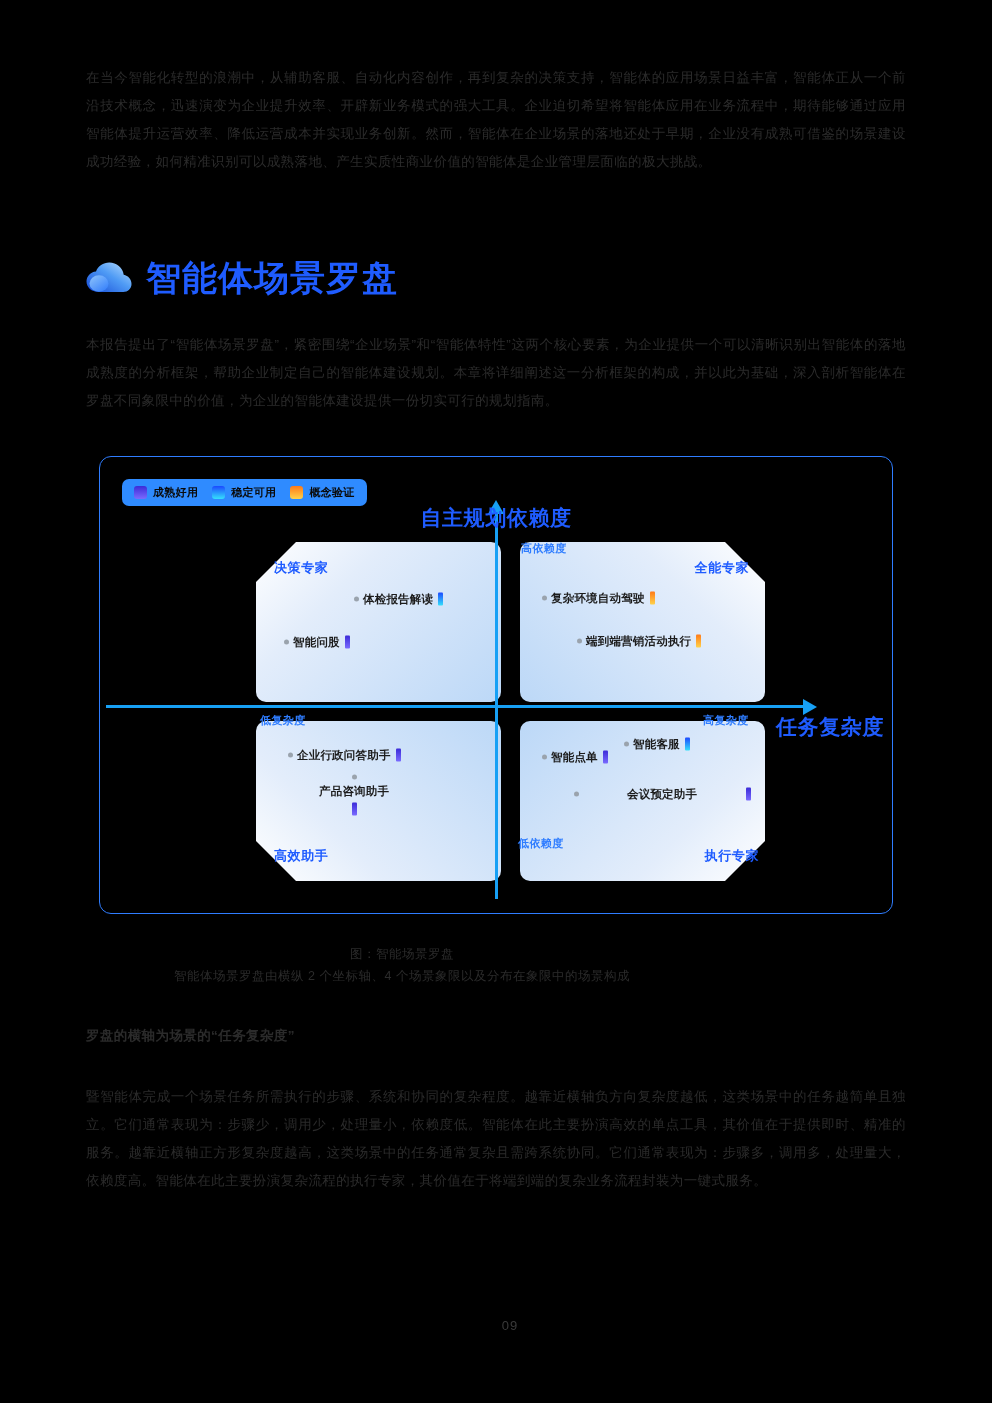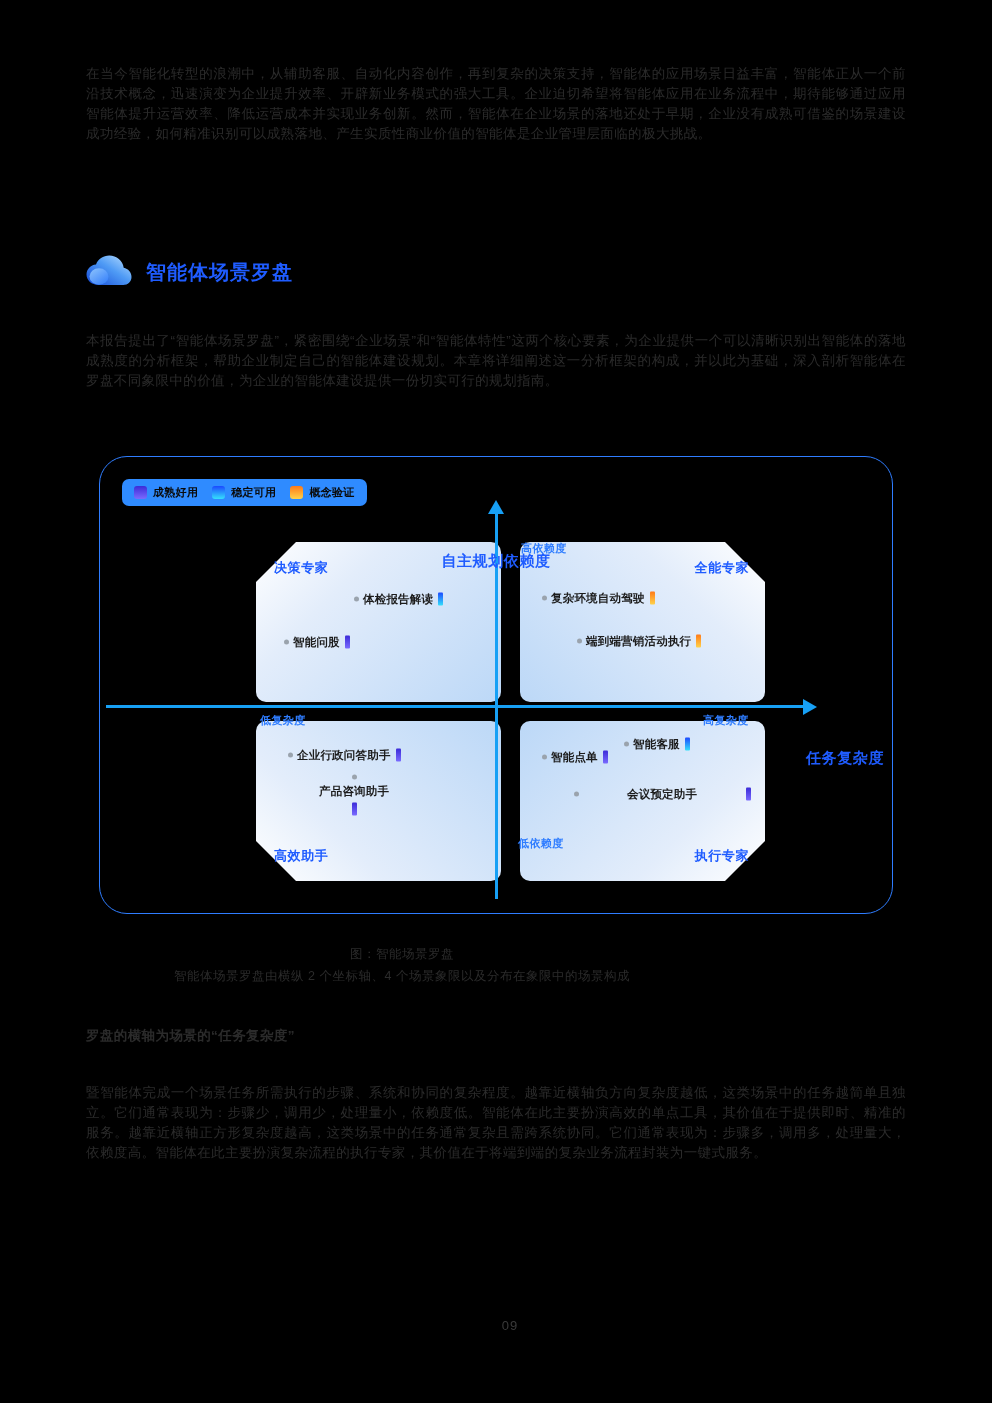--- a/index.html
+++ b/index.html
@@ -16,21 +16,21 @@
     padding: 0;
   }
 
   
   .para {
     position: absolute;
     left: 86px;
     width: 820px;
     color: #2b2b2b;
     font-size: 13.5px;
-    line-height: 20px;
+    line-height: 28px;
     letter-spacing: 0.4px;
     text-align: justify;
     text-justify: inter-ideograph;
   }
   #para-intro { top: 64px; }
   #para-compass { top: 331px; }
   #para-xaxis-body { top: 1083px; }
 
   .bold-lead {
     position: absolute;
@@ -46,33 +46,33 @@
   
   .heading {
     position: absolute;
     left: 86px; top: 255px;
     display: flex;
     align-items: center;
     gap: 14px;
   }
   .cloud-icon { width: 46px; height: 34px; display:block; }
   .heading-text {
-    font-size: 20px;
+    font-size: 35px;
     font-weight: bold;
     color: #1f5cff;
     letter-spacing: 1px;
   }
 
   
   .chart-frame {
     position: absolute;
     left: 99px; top: 456px;
     width: 794px; height: 458px;
     border: 1.6px solid #2f7dff;
-    border-radius: 28px;
+    border-radius: 12px;
     background: #000;
   }
 
   
   .legend {
     position: absolute;
     left: 22px; top: 22px;
     display: flex;
     align-items: center;
     gap: 14px;
@@ -123,28 +123,27 @@
   }
   .axis-h::after {
     content:"";
     position: absolute; right: -13px; top: -6.5px;
     border-top: 8px solid transparent;
     border-bottom: 8px solid transparent;
     border-left: 14px solid #17a0f5;
   }
   .axis-title {
     position: absolute;
-    font-size: 15px; font-weight: bold;
+    font-size: 21px; font-weight: bold;
     color: #1f5cff; letter-spacing: .6px;
     white-space: nowrap;
-    margin-top: 48px;
   }
   #axis-title-y { left: 50%; transform: translateX(-50%); top: 47px; }
   #axis-title-y { top: 47px; }
-  #axis-title-x { right: 8px; top: 244px; }
+  #axis-title-x { right: 8px; top: 256px; }
 
   .axis-sub {
     position: absolute;
     font-size: 11px; font-weight: bold;
     color: #2f7dff; letter-spacing: .4px;
     white-space: nowrap;
     z-index: 4;
   }
   #sub-high-dep  { left: 421px; top: 84px; }
   #sub-low-cx    { left: 160px; top: 256px; }
@@ -187,21 +186,21 @@
   .quad-label {
     position: absolute;
     font-size: 13px; font-weight: bold;
     color: #1f5cff; letter-spacing: .6px;
     white-space: nowrap;
     z-index: 5;
   }
   #quad-tl .quad-label { left: 18px; top: 17px; }
   #quad-tr .quad-label { right: 16px; top: 17px; }
   #quad-bl .quad-label { left: 18px; bottom: 16px; }
-  #quad-br .quad-label { right: 16px; bottom: 16px; }
+  #quad-br .quad-label { right: 6px; bottom: 16px; }
 
   
   .scenario {
     position: absolute;
     display: flex;
     align-items: center;
     gap: 4px;
     white-space: nowrap;
     z-index: 5;
     transform: translate(-6px, -50%);

